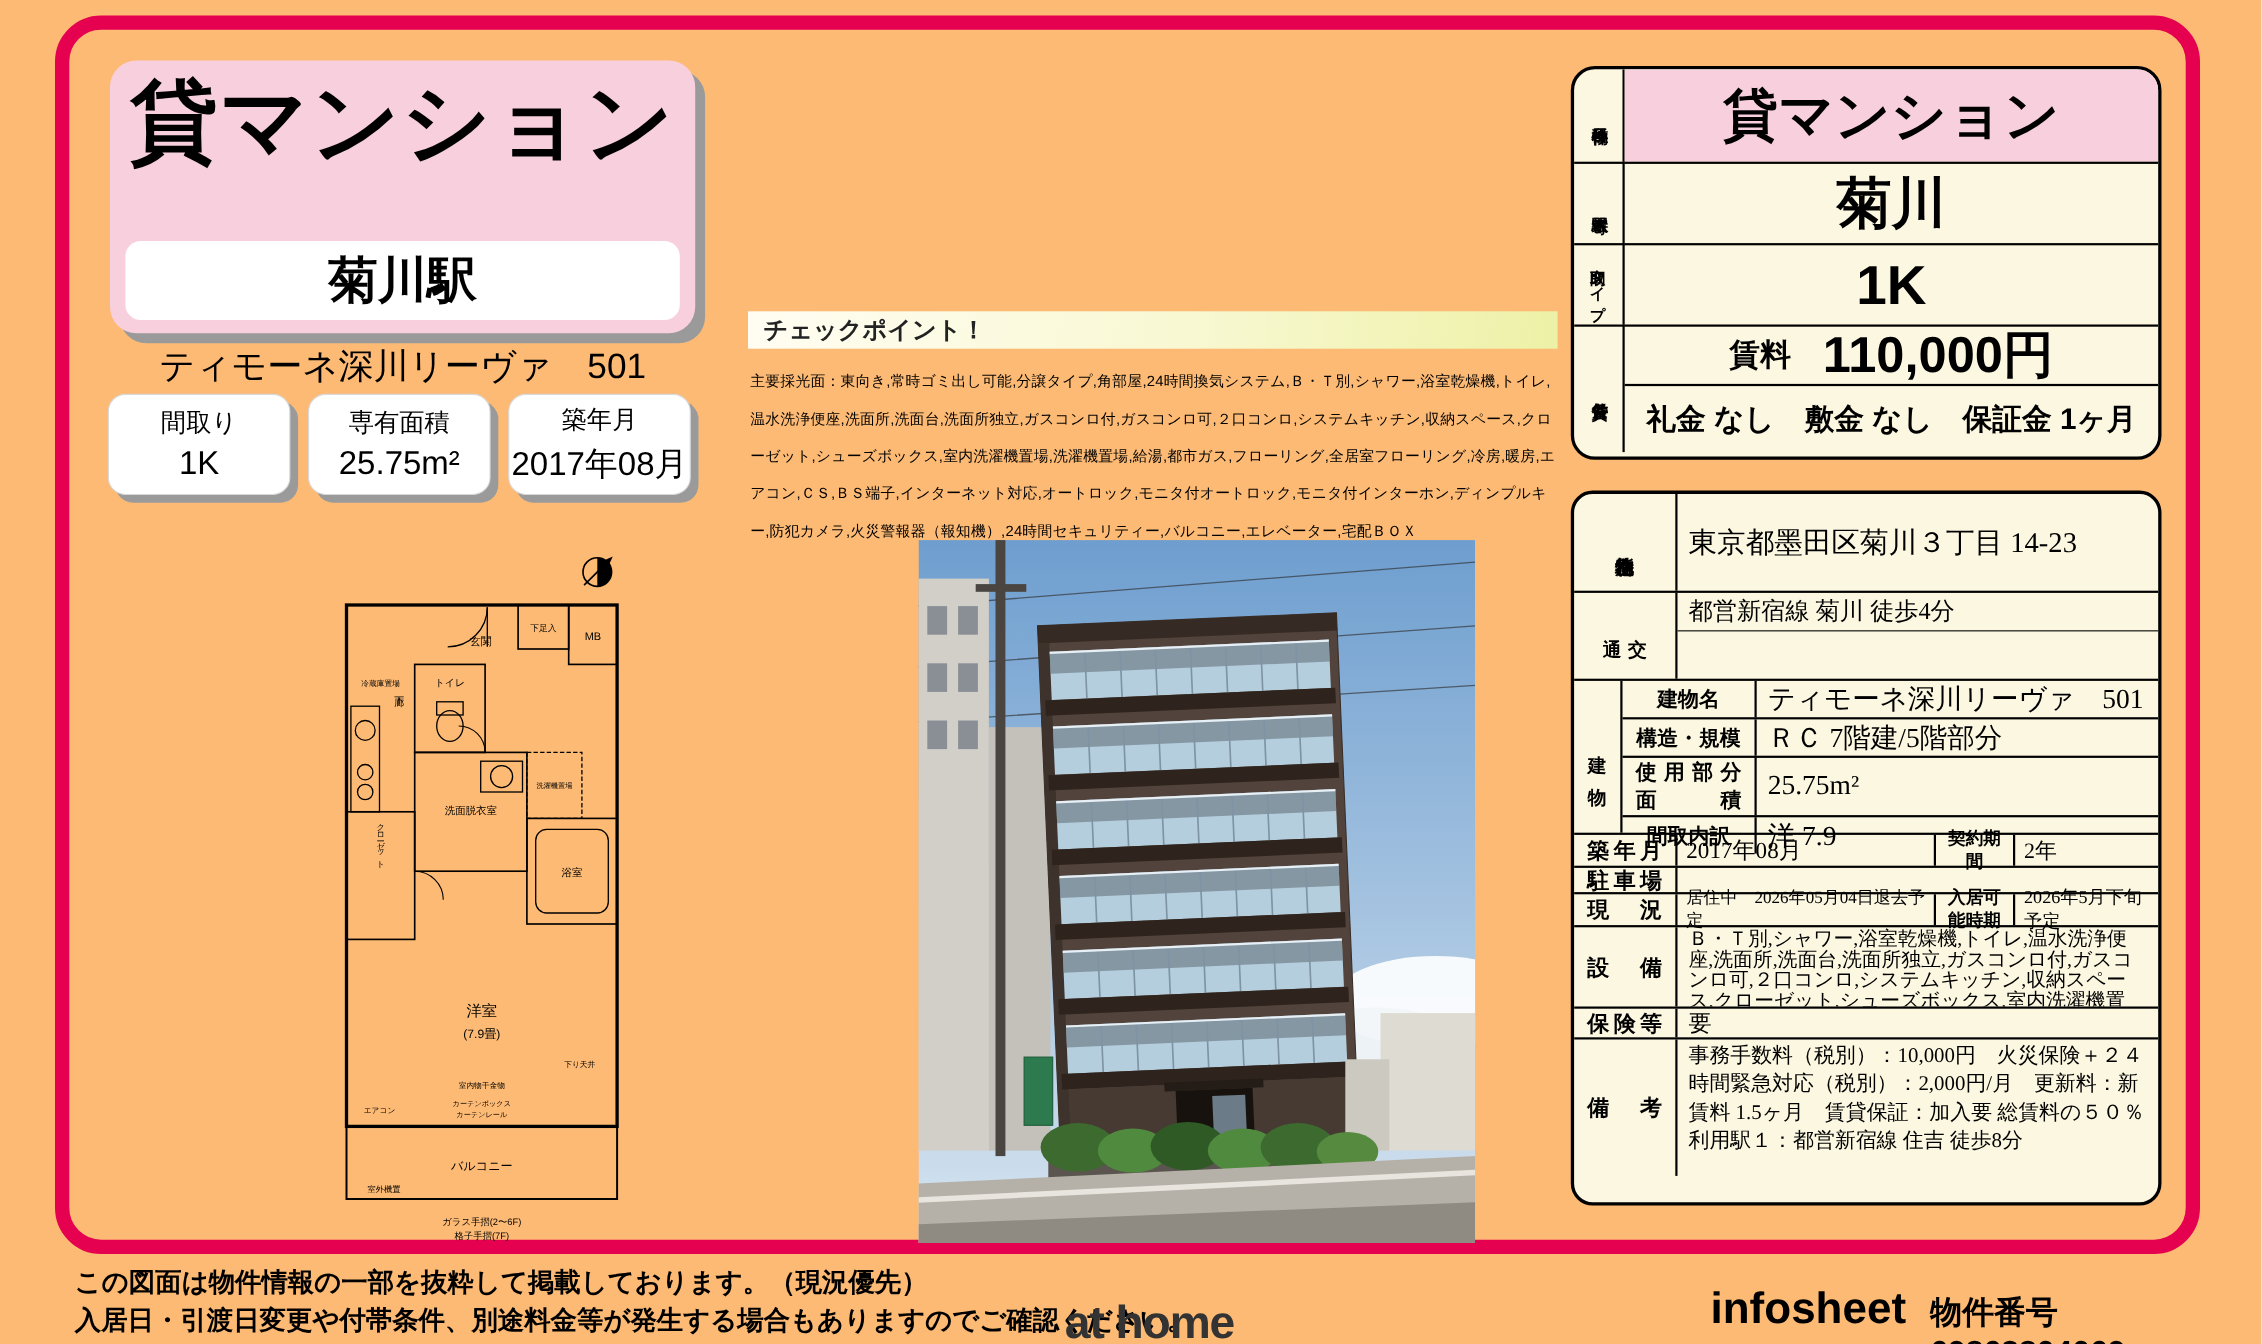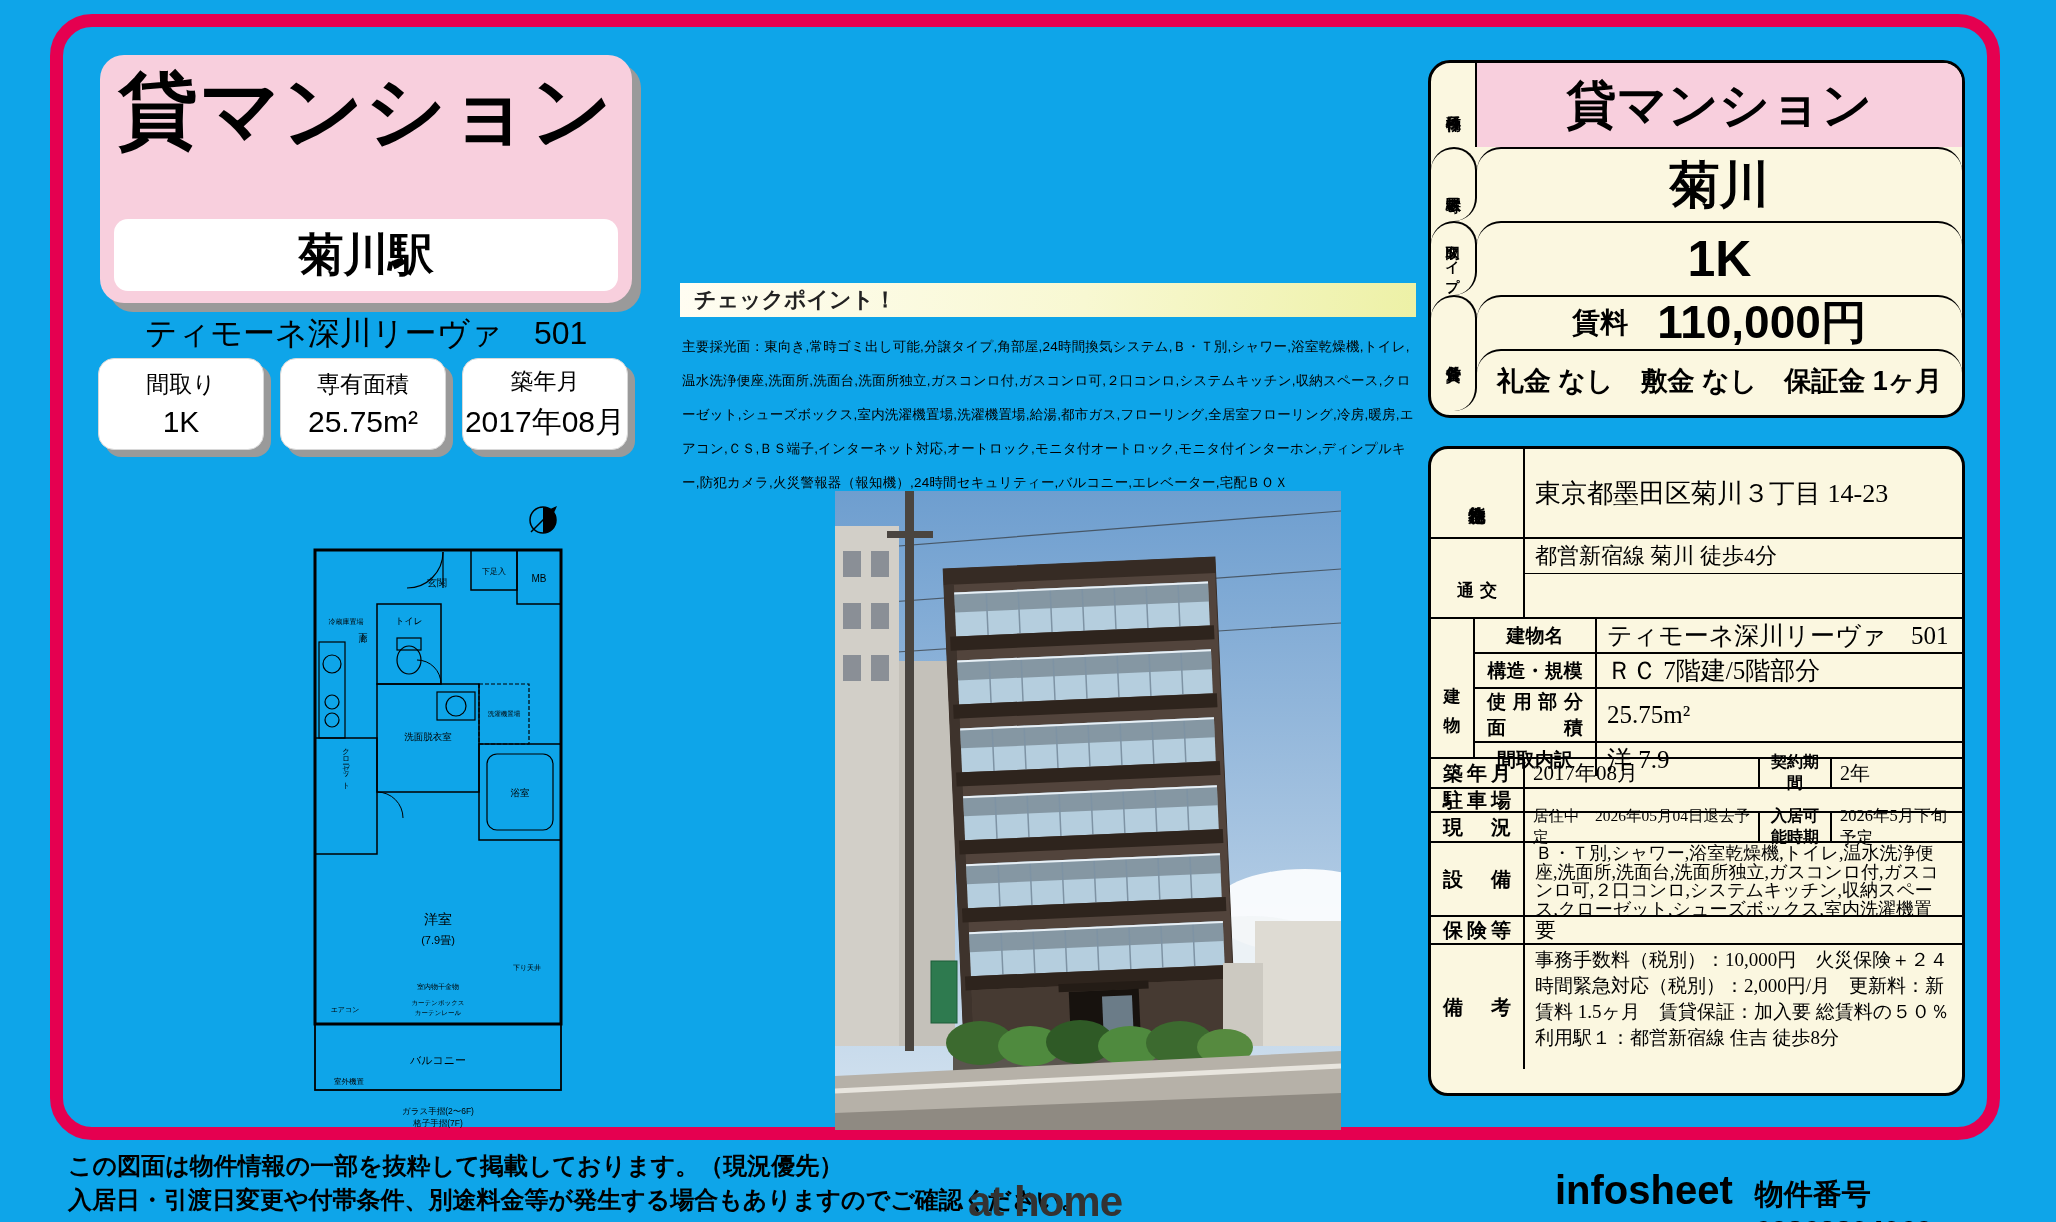--- a/index.html
+++ b/index.html
@@ -1,16 +1,16 @@
 <!DOCTYPE html>
 <html><head>
 <meta charset="utf-8">
 <style>
   html,body{margin:0;padding:0;background:#fff;font-family:"Liberation Sans",sans-serif;color:#000;}
-  #canvas{position:relative;width:2056px;height:1222px;background:#0ea5e9;overflow:hidden;}
+  #canvas{position:relative;width:2056px;height:1222px;background:#fdba74;overflow:hidden;}
   .abs{position:absolute;box-sizing:border-box;}
   .serif{font-family:"Liberation Serif",serif;}
 
   
   .pageborder{left:50px;top:14px;width:1950px;height:1126px;border:13px solid #e50050;border-radius:42px;}
 
   
   .pinkbox{left:100px;top:55px;width:532px;height:248px;background:#f8cfdd;border-radius:24px;
            box-shadow:9px 9px 0 #9a9a9a;text-align:center;}
   .cat{font-size:80px;font-weight:bold;letter-spacing:1px;margin-top:14px;line-height:1.05;}
@@ -26,21 +26,21 @@
   .cpband{left:680px;top:283px;width:736px;height:34px;line-height:34px;padding-left:14px;
           font-size:22px;font-weight:bold;color:#222;
           background:linear-gradient(100deg,#fffdf2 0%,#f8f8d2 55%,#edf1a6 100%);}
   .cpbody{left:682px;top:330px;width:734px;font-size:13.5px;line-height:34px;letter-spacing:.2px;}
 
   
   .t1{left:1428px;top:60px;width:537px;height:358px;border:3px solid #000;border-radius:22px;overflow:hidden;
       background:#fbf7e0;display:grid;grid-template-columns:46px 1fr;grid-template-rows:84px 74px 74px 54px 62px;}
   .t1 .cell{display:flex;align-items:center;justify-content:center;}
   .t1 .labc{border-right:2.5px solid #000;}
-  .t1 .bt{border-top:2.5px solid #000;border-radius:24px;}
+  .t1 .bt{border-top:2.5px solid #000;}
   .vlab{writing-mode:vertical-rl;text-orientation:upright;font-weight:bold;font-size:15px;}
   .big1{font-size:50px;font-weight:bold;}
   .pinkcell{background:#f8cfdd;}
   .rentlab{font-size:28px;font-weight:bold;margin-right:14px;}
   .rentval{font-size:46px;font-weight:bold;margin-left:15px;}
   .depline{font-size:27px;font-weight:bold;}
 
   
   .t2{left:1428px;top:446px;width:537px;height:650px;border:3px solid #000;border-radius:20px;overflow:hidden;
       background:#fbf7e0;display:flex;flex-direction:column;}

